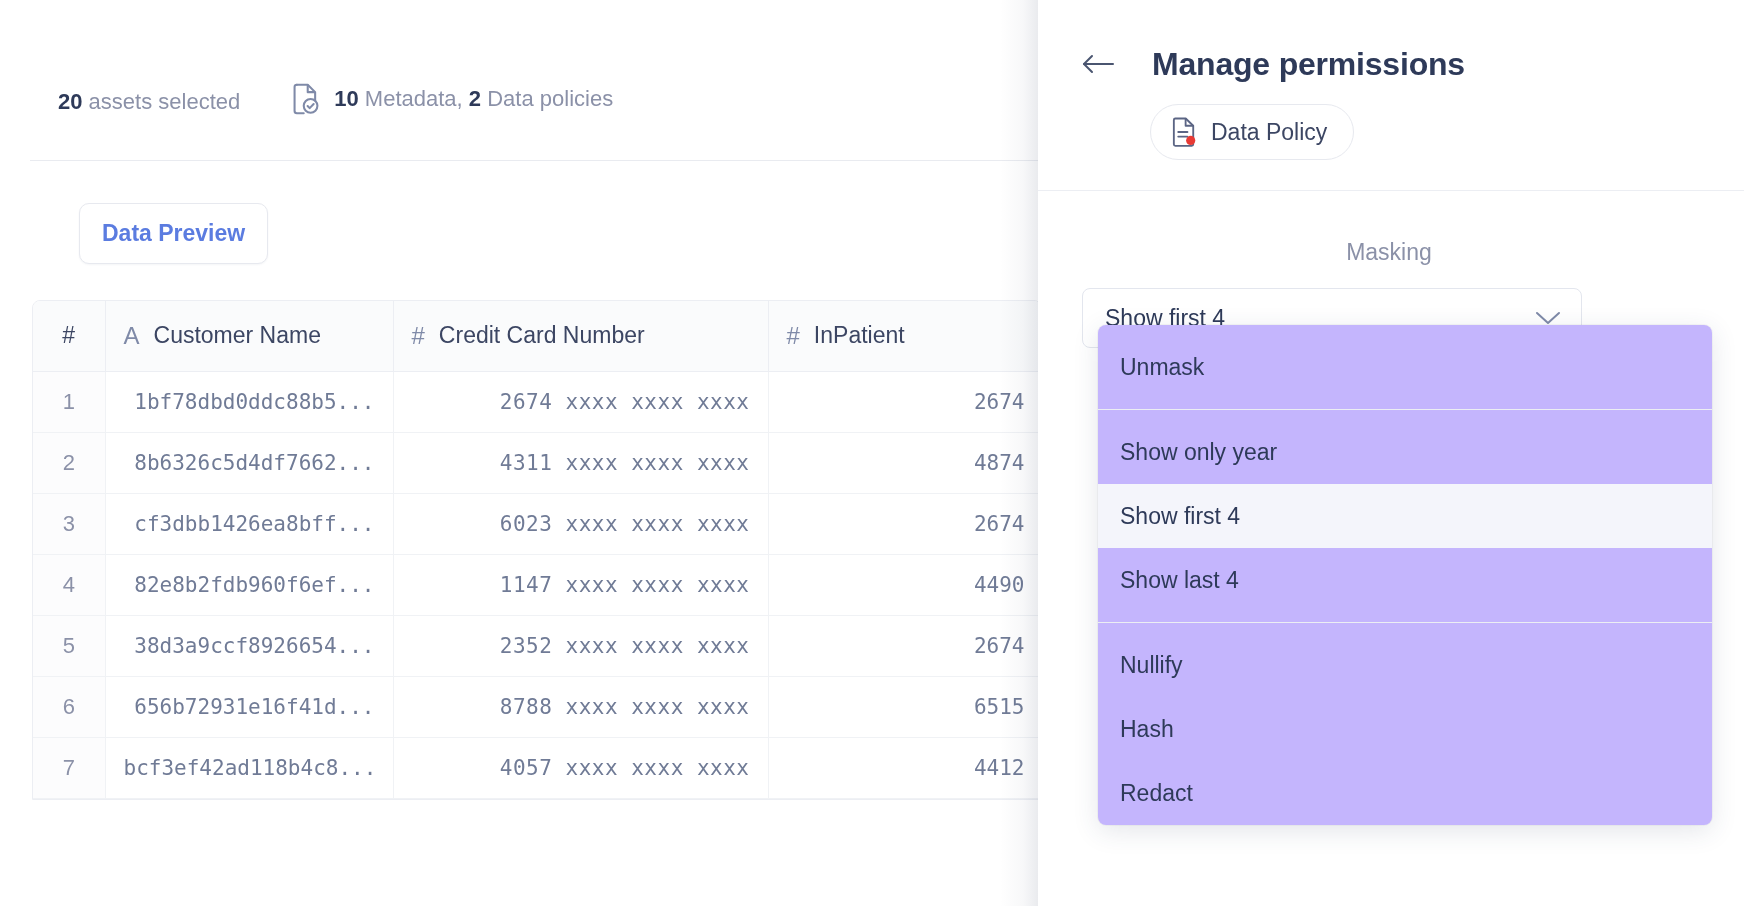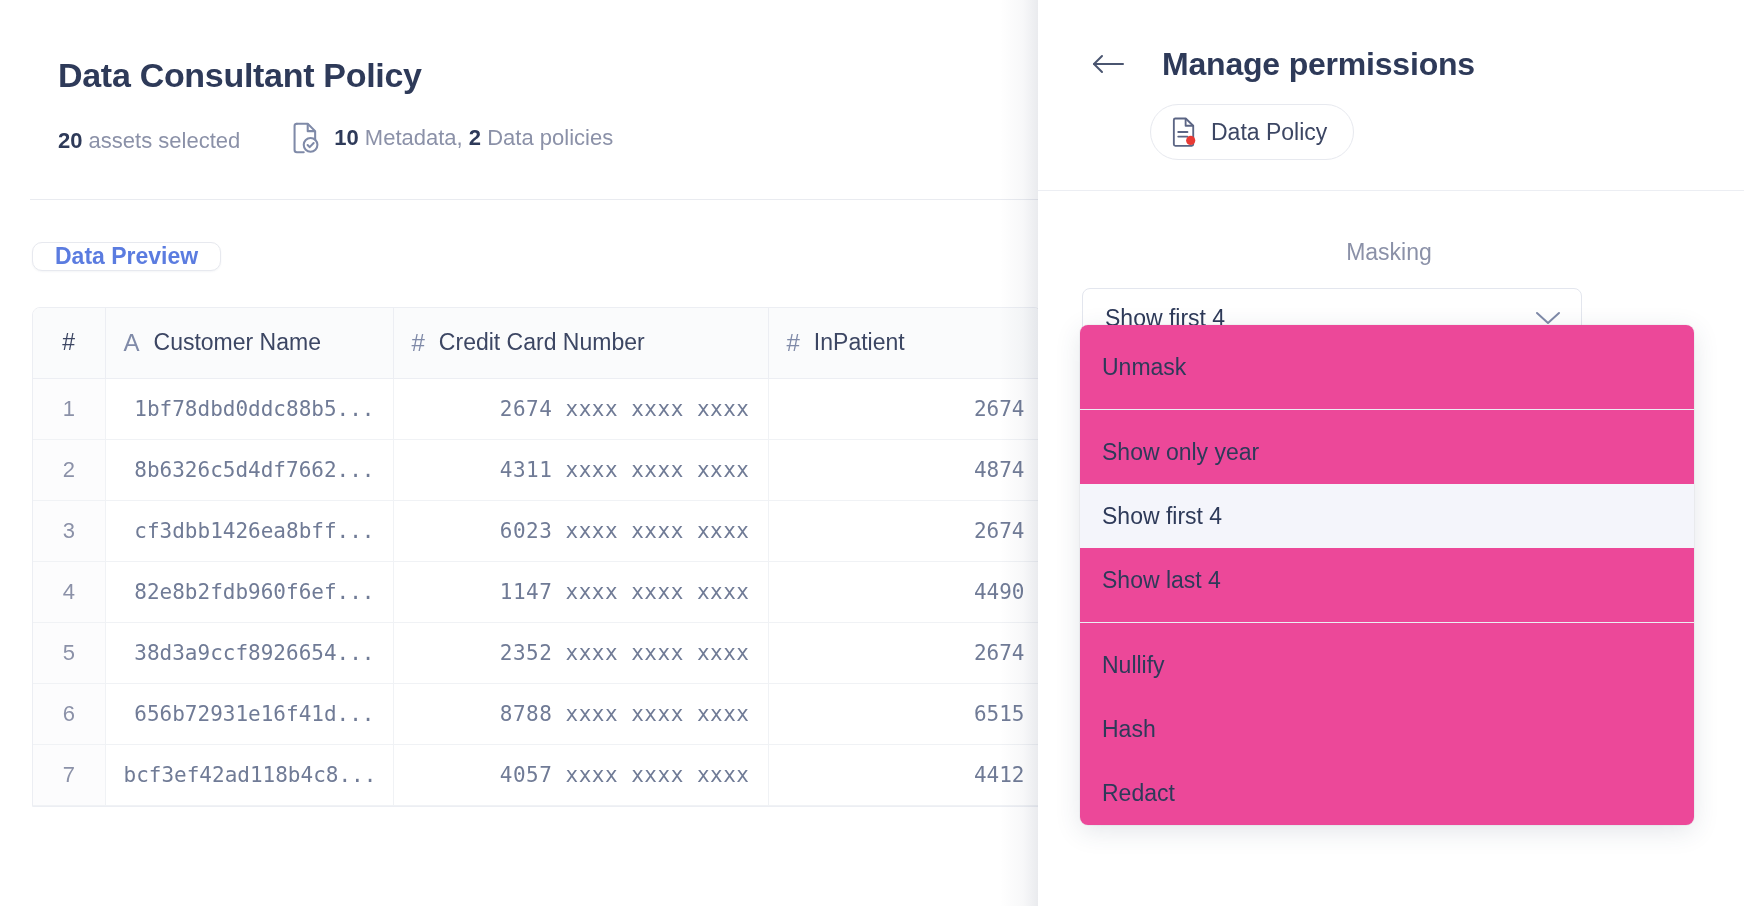--- a/index.html
+++ b/index.html
@@ -43,23 +43,24 @@
     margin-top: 45px; margin-left: 30px;
     width: 1010px; height: 1px; background: #e9ebf0;
   }
 
   
   .tab-wrap { padding: 42px 0 0 32px; }
   .tab-chip {
     display: inline-block;
     border: 1px solid #e7e9ef; border-radius: 10px;
     background: #fff;
-    padding: 0 22px;
+    padding: 16px 22px;
     font-size: 23px; font-weight: bold; color: #5b7ce0;
     box-shadow: 0 1px 2px rgba(46,58,89,0.05);
+    margin-left: 47px;
   }
 
   
   .tbl-wrap {
     margin: 36px 0 0 32px;
     width: 1010px;
     border: 1px solid #eceef3;
     border-radius: 8px 8px 0 0;
     overflow: hidden;
   }
@@ -112,21 +113,21 @@
     position: absolute; top: 0; left: 1038px;
     width: 706px; height: 906px;
     background: #fff;
   }
   .panel-head {
     padding: 44px 0 30px 0;
     border-bottom: 1px solid #eceef3;
   }
   .panel-title-row {
     display: flex; align-items: center; gap: 34px;
-    padding-left: 50px;
+    padding-left: 40px;
   }
   .back-arrow {
     width: 40px; height: 40px;
     display: inline-flex; align-items: center; justify-content: center;
     color: #4a5570; cursor: pointer;
   }
   .panel-title {
     font-size: 32px; font-weight: bold; color: #2e3a59;
     letter-spacing: -0.2px;
   }
@@ -148,23 +149,23 @@
     display: flex; align-items: center; justify-content: space-between;
     padding: 0 20px 0 22px;
     font-size: 23px; color: #2e3a59;
     background: #fff; cursor: pointer;
   }
   .chev { color: #7f8aa8; display: inline-flex; }
 
   
   .dropdown {
     position: absolute;
-    left: 42px; top: 134px;
+    left: 60px; top: 134px;
     width: 614px;
-    background: #ec4899;
+    background: #c4b5fd;
     border-radius: 8px;
     box-shadow: 0 6px 26px rgba(46,58,89,0.13), 0 0 0 1px rgba(46,58,89,0.04);
     padding: 10px 0 0 0;
     overflow: hidden;
   }
   .dd-item {
     height: 64px; display: flex; align-items: center;
     padding: 0 22px; font-size: 23px; color: #2e3a59;
     cursor: pointer;
   }
@@ -173,21 +174,20 @@
 </style>
 </head>
 <body>
 
 <div id="root">
 
   <div class="main">
 
     <div class="page-head">
       <div class="title-row">
-        <div class="page-title">Data Consultant Policy</div>
       </div>
 
       <div class="meta-row">
         <div class="meta-group">
           <span><b>20</b>
           <span>assets selected</span></span>
         </div>
         <div class="meta-group">
           <span class="doc-icon">
             <svg width="28" height="32" viewBox="0 0 24 28" fill="none">

